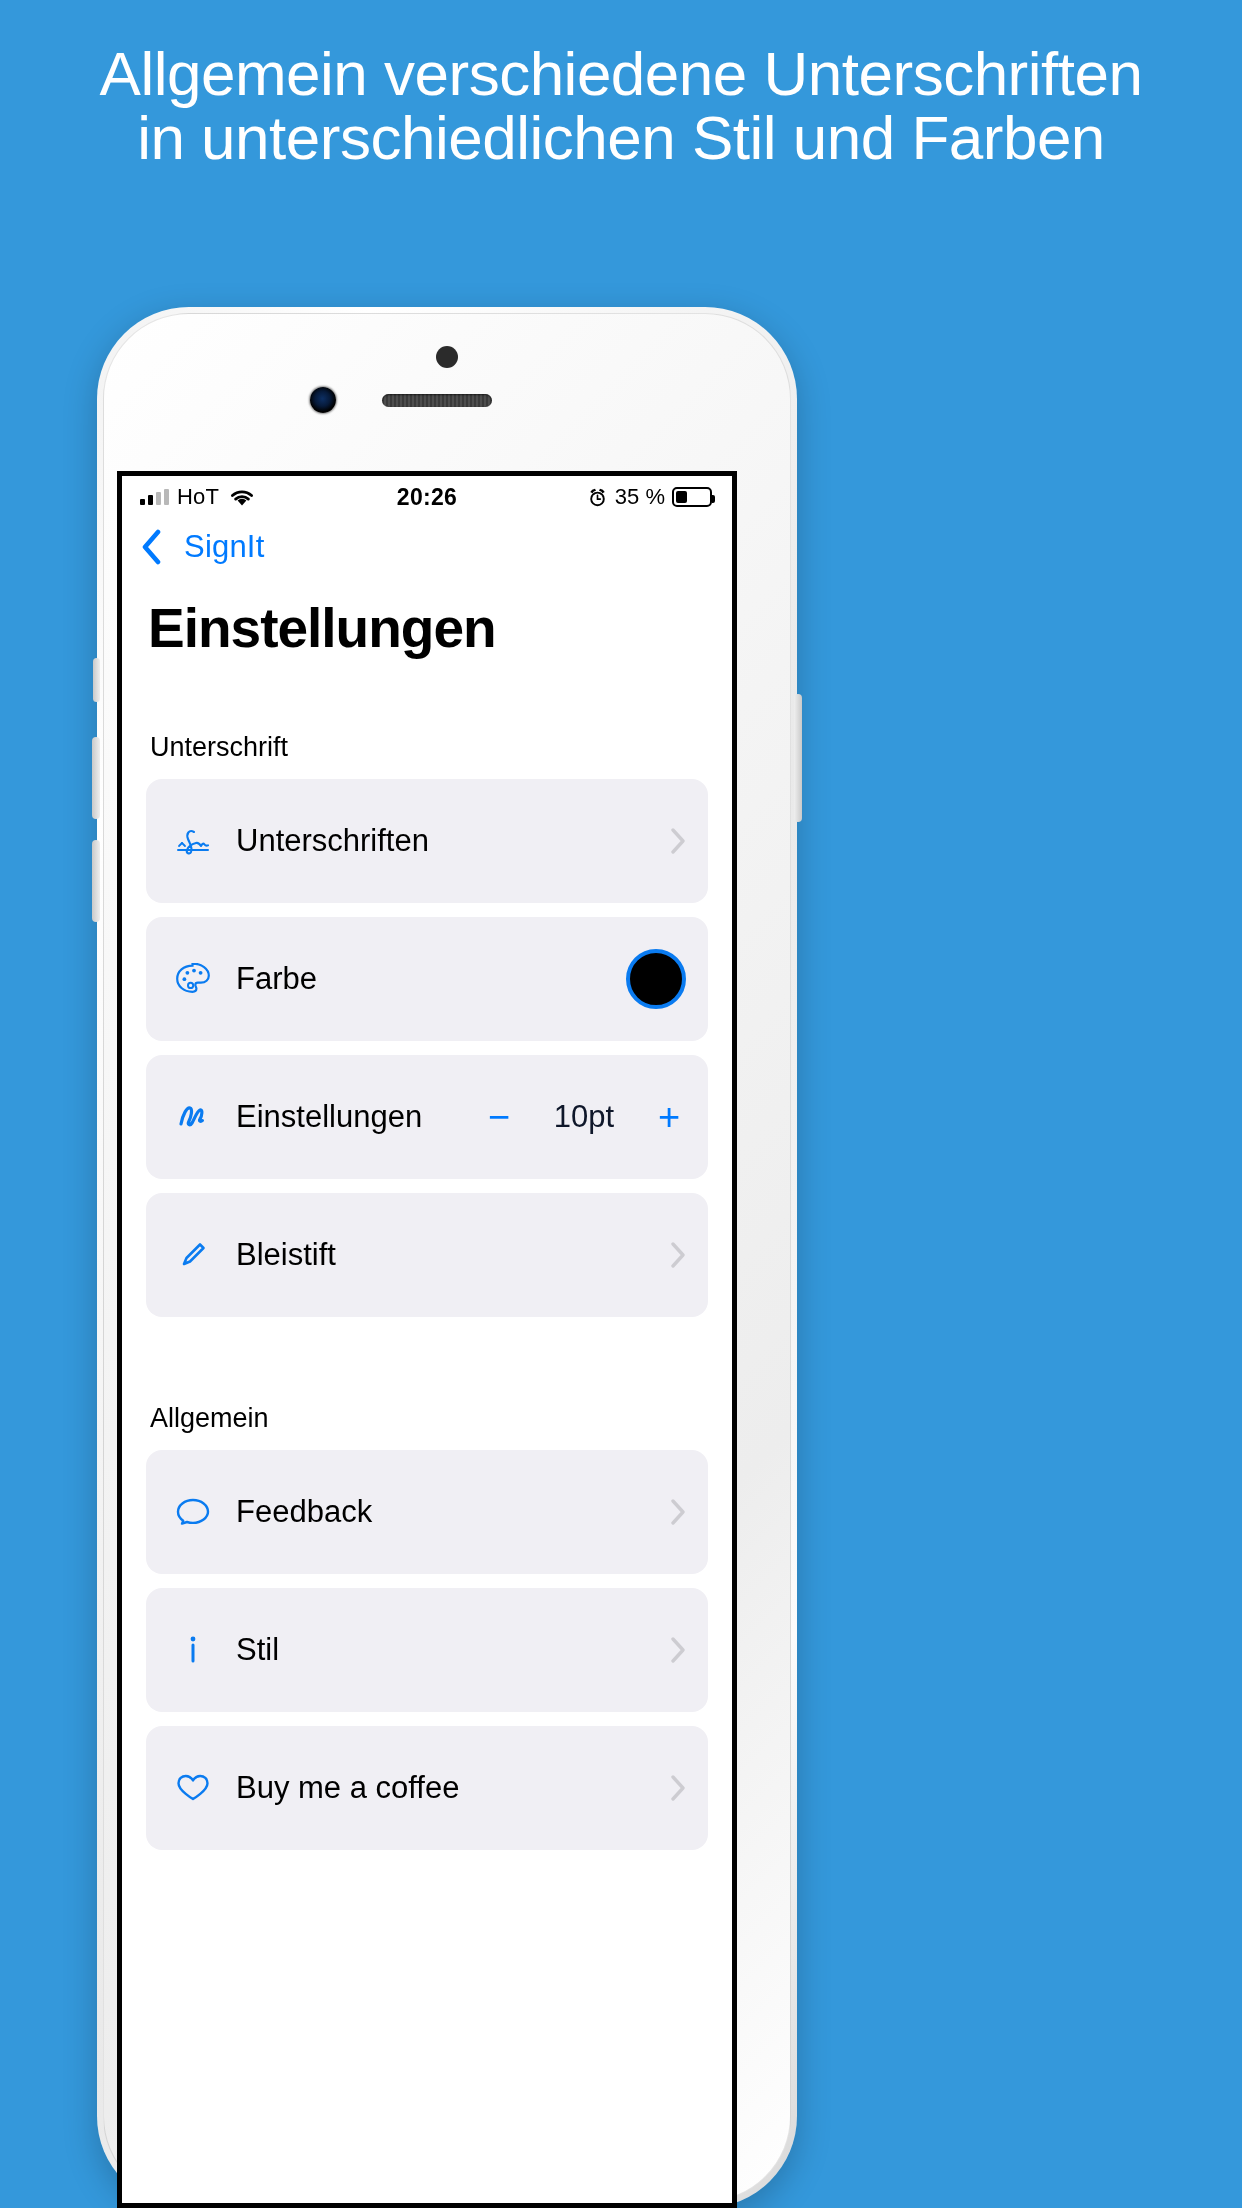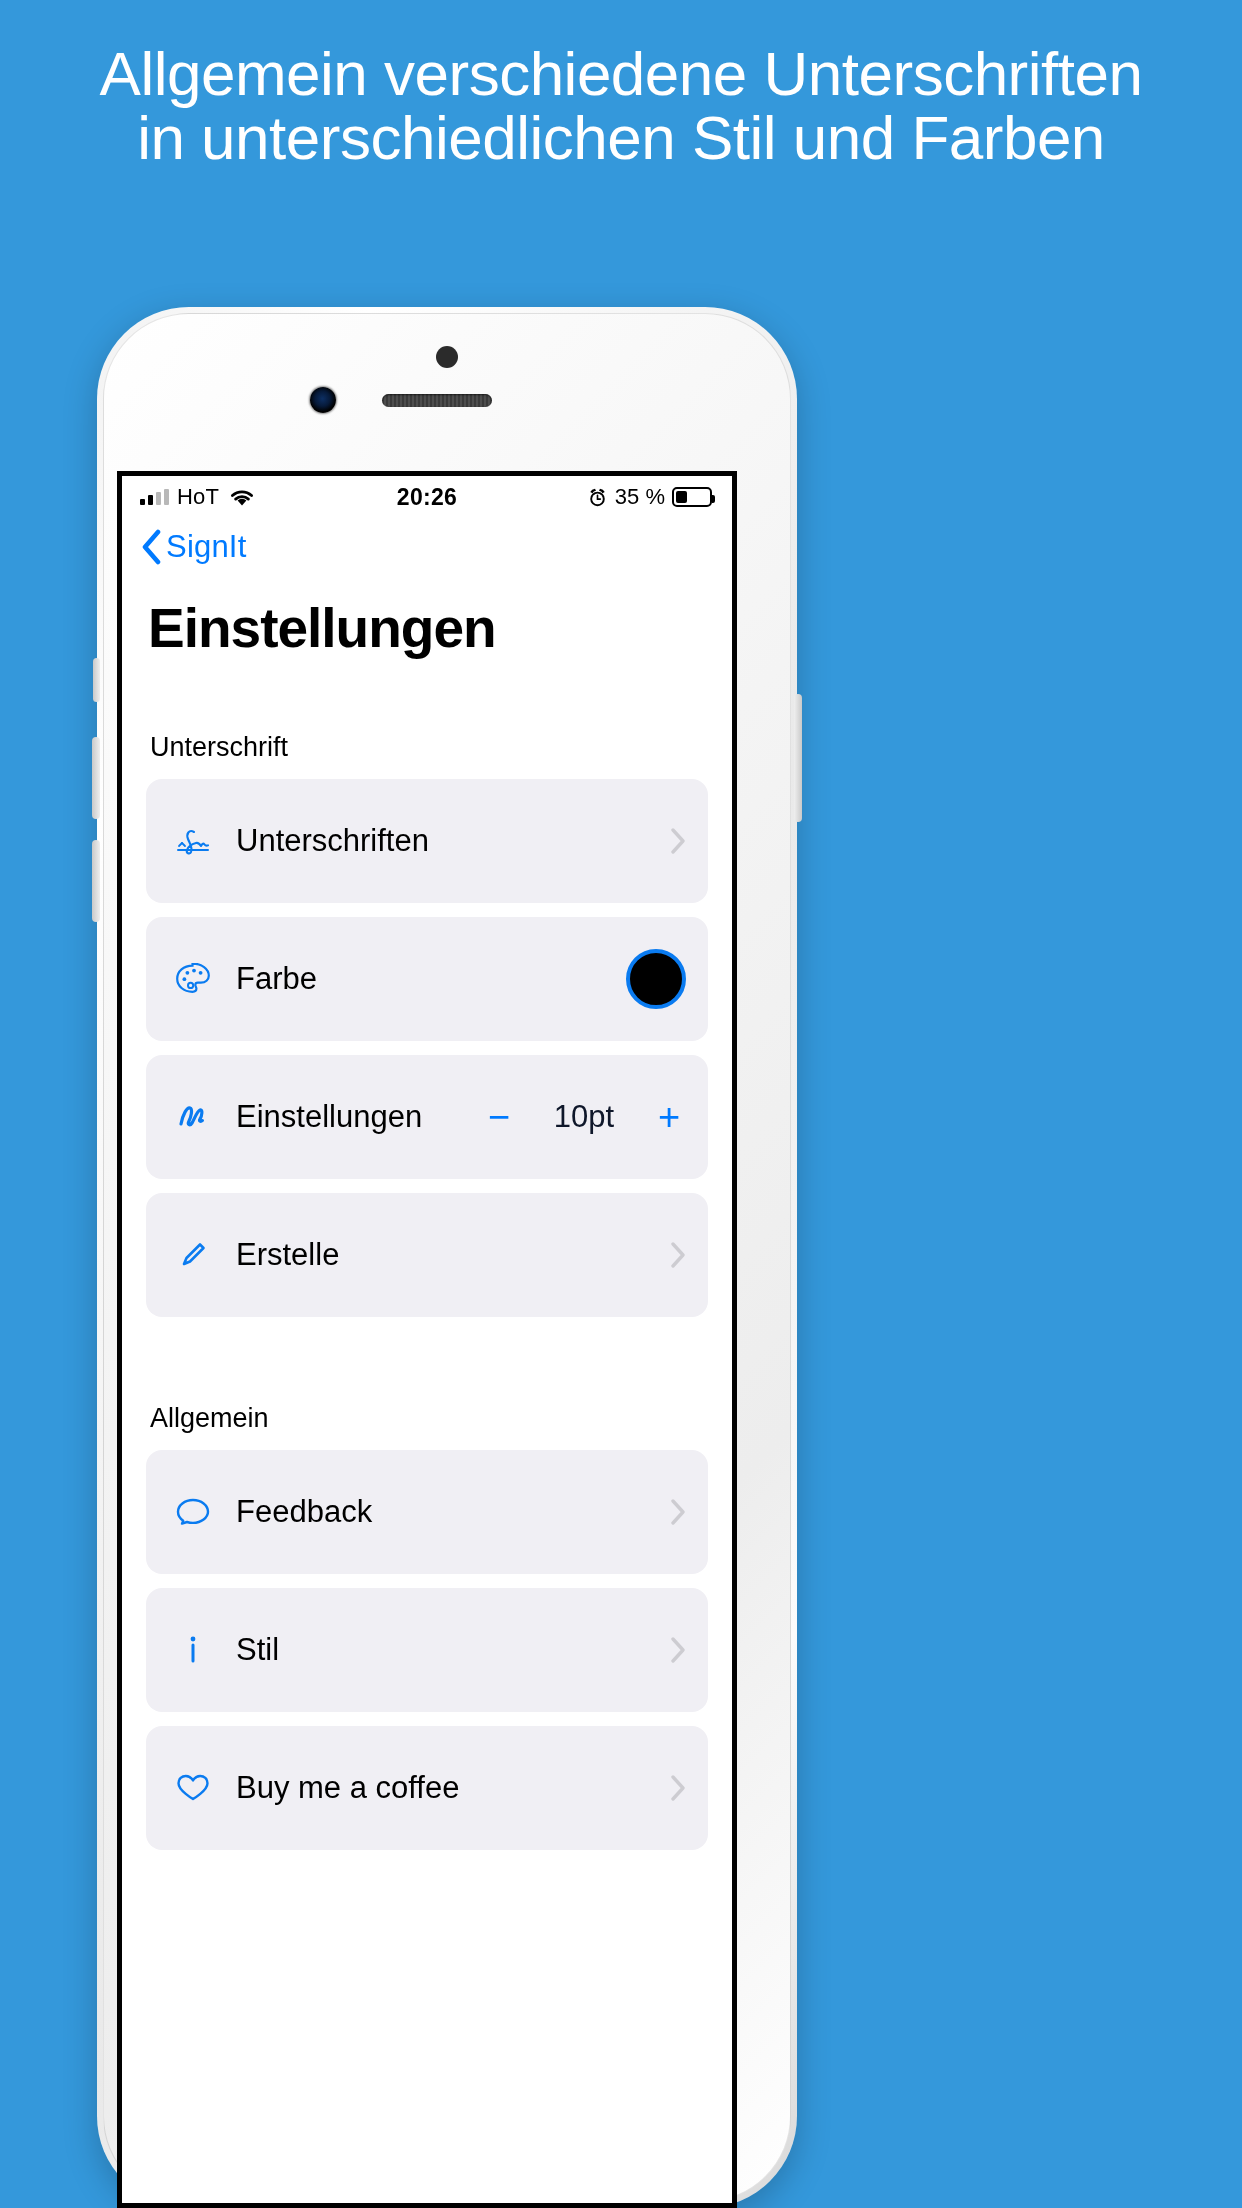--- a/index.html
+++ b/index.html
@@ -108,21 +108,21 @@
     position:relative; display:flex; align-items:center; padding:2px;
   }
   .batt::after{
     content:""; position:absolute; right:-5px; top:6px;
     width:3px; height:8px; background:#000; border-radius:0 2px 2px 0;
   }
   .batt-fill { height:100%; width:36%; background:#000; border-radius:2px; }
 
   
   .navbar {
-    height:58px; display:flex; align-items:center; gap:4px;
+    height:58px; display:flex; align-items:center; gap:22px;
     padding-left:18px;
   }
   .back-chevron { width:22px; height:36px; display:block; }
   .back-label { color:#007aff; font-size:31px; font-weight:400; letter-spacing:0.2px; }
 
   
   .page-title {
     font-size:55px; font-weight:700; letter-spacing:-1px;
     color:#000; padding:20px 0 0 26px;
   }
@@ -280,21 +280,21 @@
           <span class="stepper-plus">+</span>
         </span>
       </div>
 
       <div class="row">
         <span class="row-icon">
           <svg width="30" height="30" viewBox="0 0 30 30">
             <path d="M6 24 L8.5 18 L22 4.5 L25.5 8 L12 21.5 Z" fill="none" stroke="#0a7bf0" stroke-width="2.6" stroke-linejoin="round"></path>
           </svg>
         </span>
-        <span class="row-label">Erstelle</span>
+        <span class="row-label">Bleistift</span>
         <span class="row-spacer"></span>
         <span class="chevron-right">
           <svg width="16" height="28" viewBox="0 0 16 28">
             <path d="M3 3 L13 14 L3 25" stroke="#8e8e93" stroke-width="3.4" fill="none" stroke-linecap="round" stroke-linejoin="round"></path>
           </svg>
         </span>
       </div>
 
       <div class="section-header">Allgemein</div>
 

